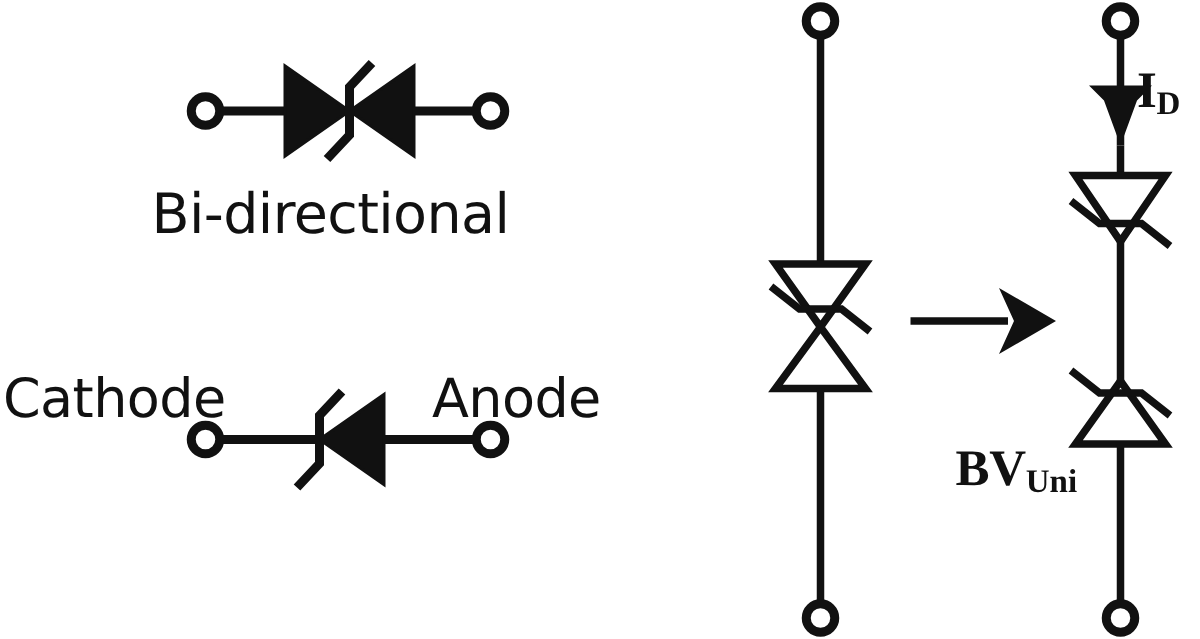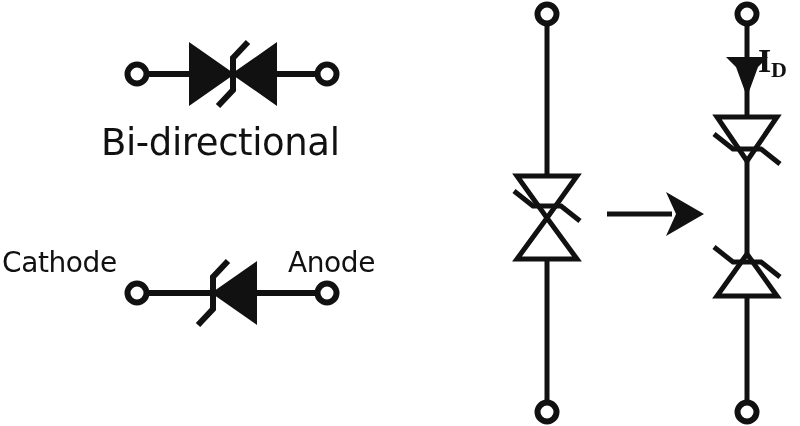--- a/index.html
+++ b/index.html
@@ -32,21 +32,21 @@
     white-space: nowrap;
     color: #111111;
     line-height: 1;
   }
   .label-caption {
     font-size: 37px;
     font-weight: 400;
     letter-spacing: -0.4px;
   }
   .label-terminal {
-    font-size: 28px;
+    font-size: 36px;
     font-weight: 400;
     letter-spacing: -0.4px;
   }
   .label-var {
     font-size: 34px;
     font-weight: 700;
     letter-spacing: -0.2px;
     font-family: Liberation Serif, serif;
   }
   .label-var .sub {
@@ -150,14 +150,17 @@
   <div class="txt label-terminal" style="left:2px; top:249px;">Cathode</div>
 
   <div class="txt label-terminal" style="left:288px; top:249px;text-align:right;">Anode</div>
 
 
   <div class="txt label-var" style="left:758px; top:44px;">
     <span>I</span><span class="sub">D</span>
   </div>
 
 
+  <div class="txt label-var" style="left:637px; top:296px;">
+    <span>BV</span><span class="sub">Uni</span>
+  </div>
 
 </div>
 
 </body></html>

